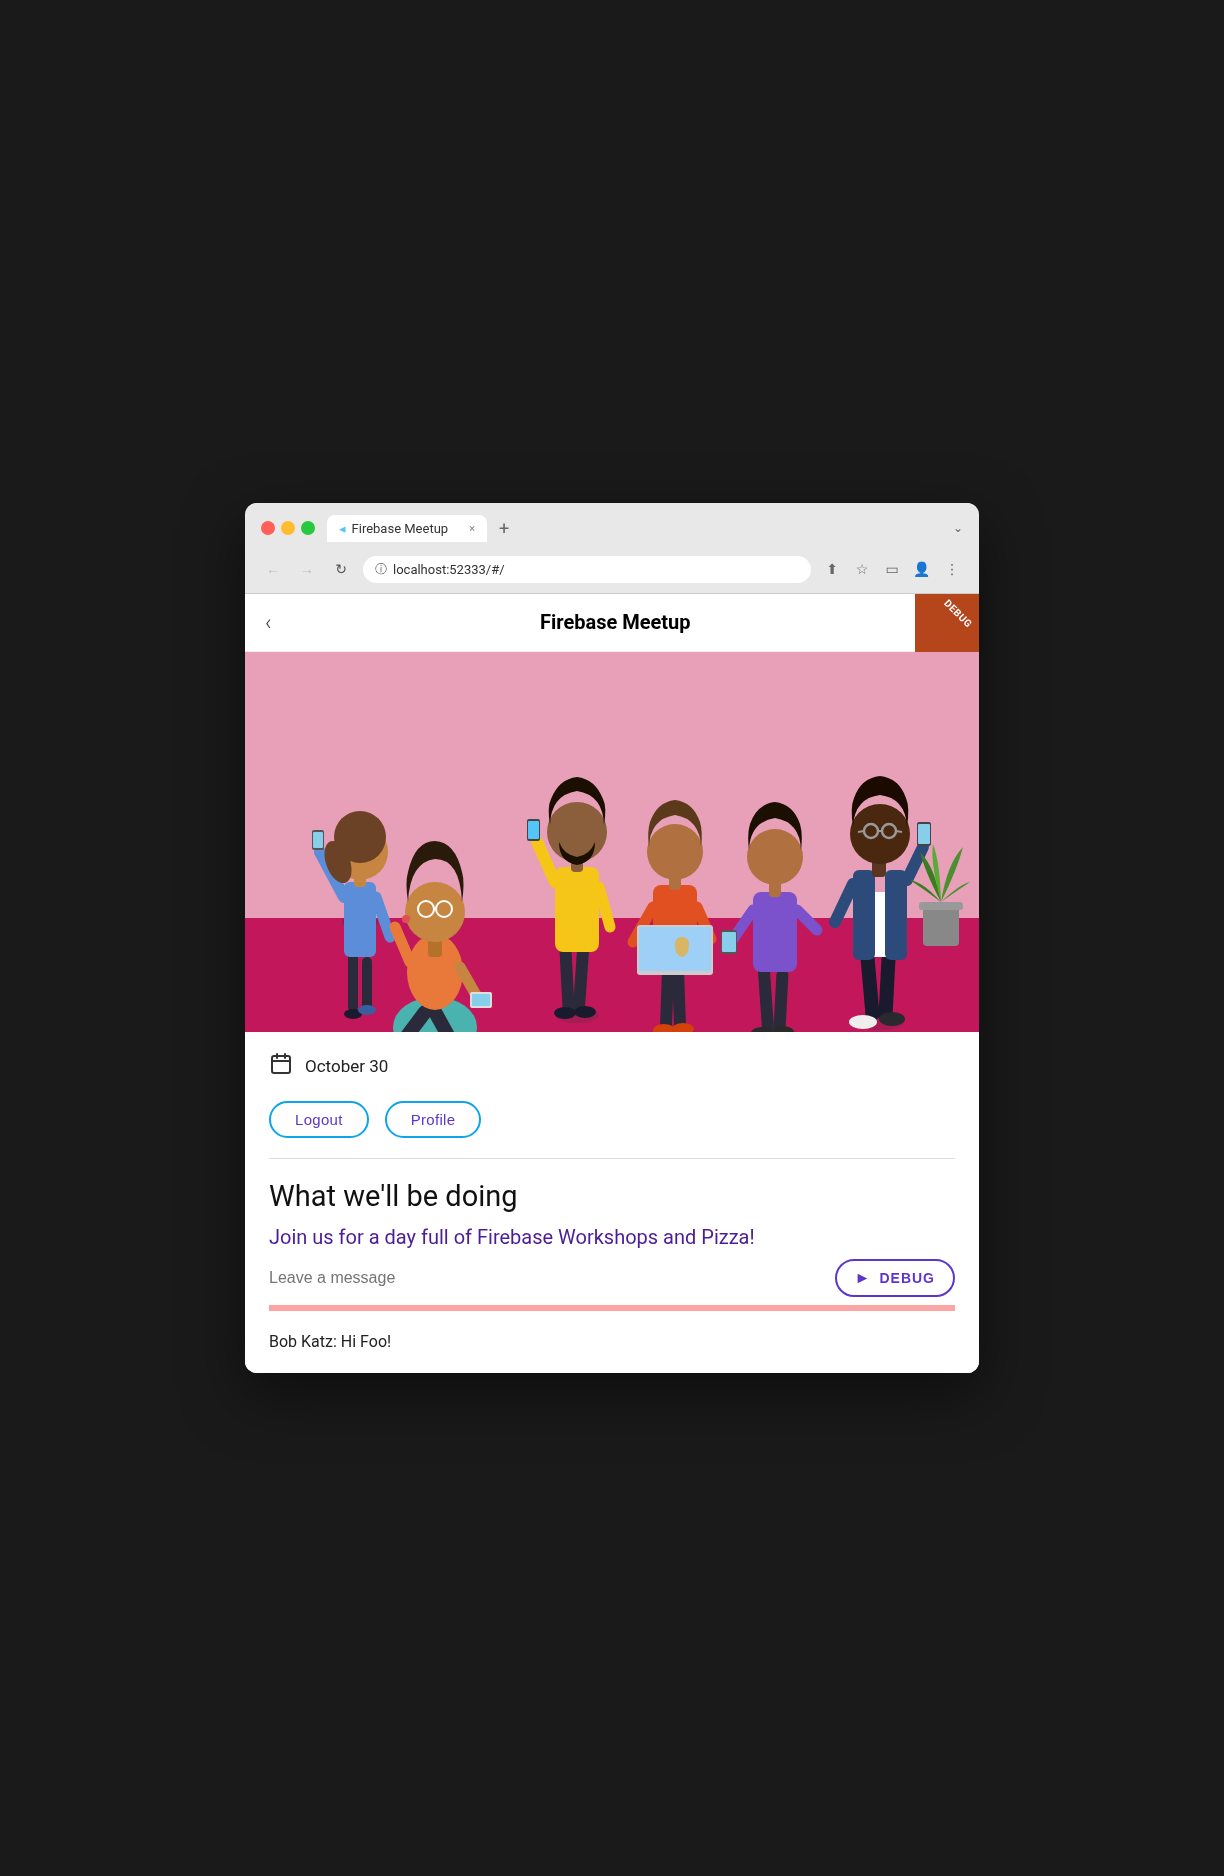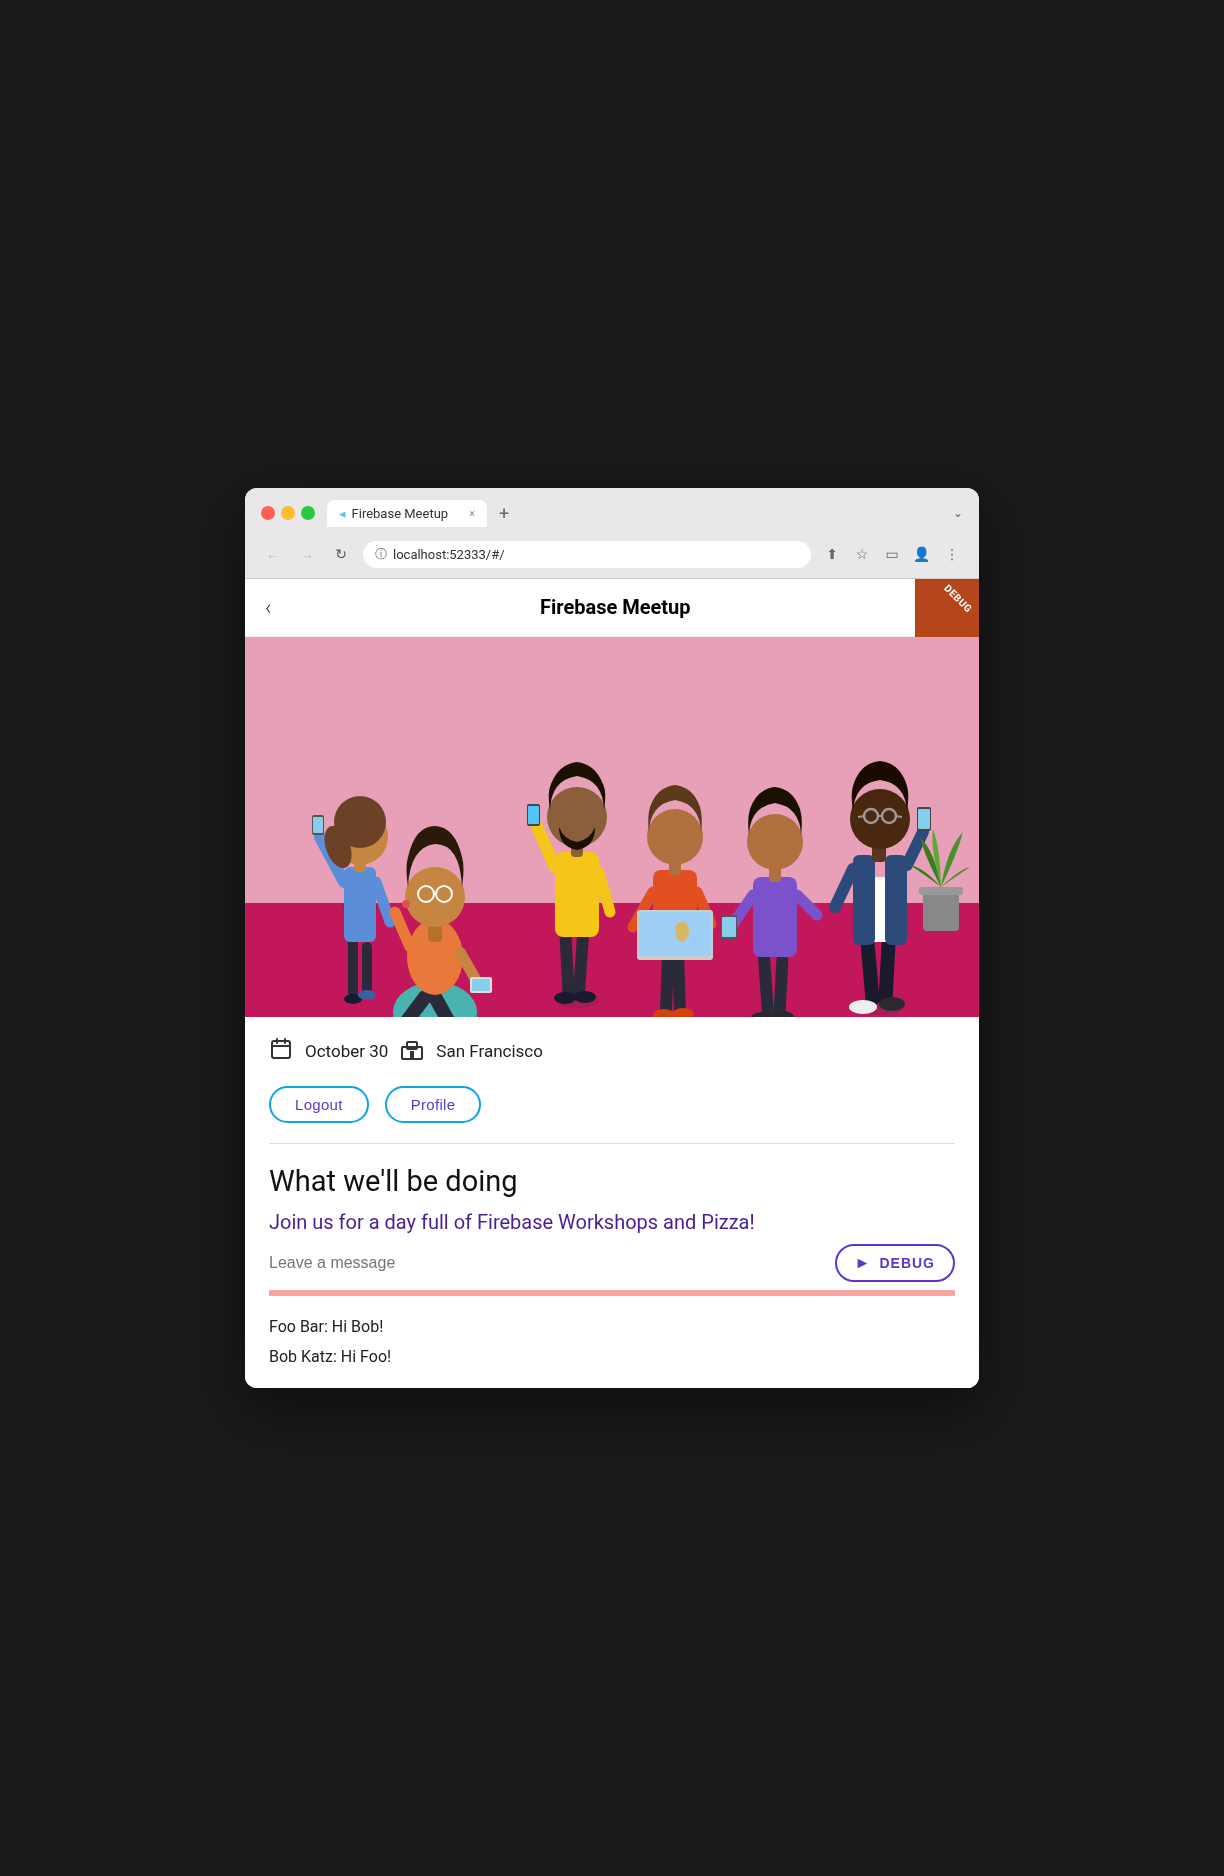--- a/index.html
+++ b/index.html
@@ -582,30 +582,20 @@
           <span class="meta-icon">
             <svg width="24" height="24" viewBox="0 0 24 24" fill="none" xmlns="http://www.w3.org/2000/svg">
               <rect x="3" y="4" width="18" height="17" rx="2" stroke="#333" stroke-width="2" fill="none"></rect>
               <line x1="3" y1="9" x2="21" y2="9" stroke="#333" stroke-width="2"></line>
               <line x1="8" y1="2" x2="8" y2="6" stroke="#333" stroke-width="2" stroke-linecap="round"></line>
               <line x1="16" y1="2" x2="16" y2="6" stroke="#333" stroke-width="2" stroke-linecap="round"></line>
             </svg>
           </span>
           <span>October 30</span>
         </div>
-        <div class="meta-item">
-          <span class="meta-icon">
-            <svg width="24" height="24" viewBox="0 0 24 24" fill="none" xmlns="http://www.w3.org/2000/svg">
-              <rect x="2" y="10" width="20" height="12" rx="1" stroke="#333" stroke-width="2" fill="none"></rect>
-              <rect x="7" y="5" width="10" height="7" rx="1" stroke="#333" stroke-width="2" fill="none"></rect>
-              <rect x="10" y="14" width="4" height="8" fill="#333"></rect>
-            </svg>
-          </span>
-          <span>San Francisco</span>
-        </div>
       </div>
 
       <div class="action-buttons">
         <button class="outline-btn">Logout</button>
         <button class="outline-btn">Profile</button>
       </div>
 
       <div class="divider"></div>
 
       <div class="section-title">What we'll be doing</div>
@@ -615,18 +605,17 @@
       <div class="message-input-row">
         <input class="message-input" type="text" placeholder="Leave a message" style="">
         <button class="send-btn">
           <span class="send-icon">►</span>
           <span>DEBUG</span>
         </button>
       </div>
 
       <div class="messages-list">
 
-      <div class="message-item">Foo Bar: Hi Bob!</div>
           <div class="message-item">Bob Katz: Hi Foo!</div>
         </div>
     </div>
   </div>
 </div>
 
 </body></html>

